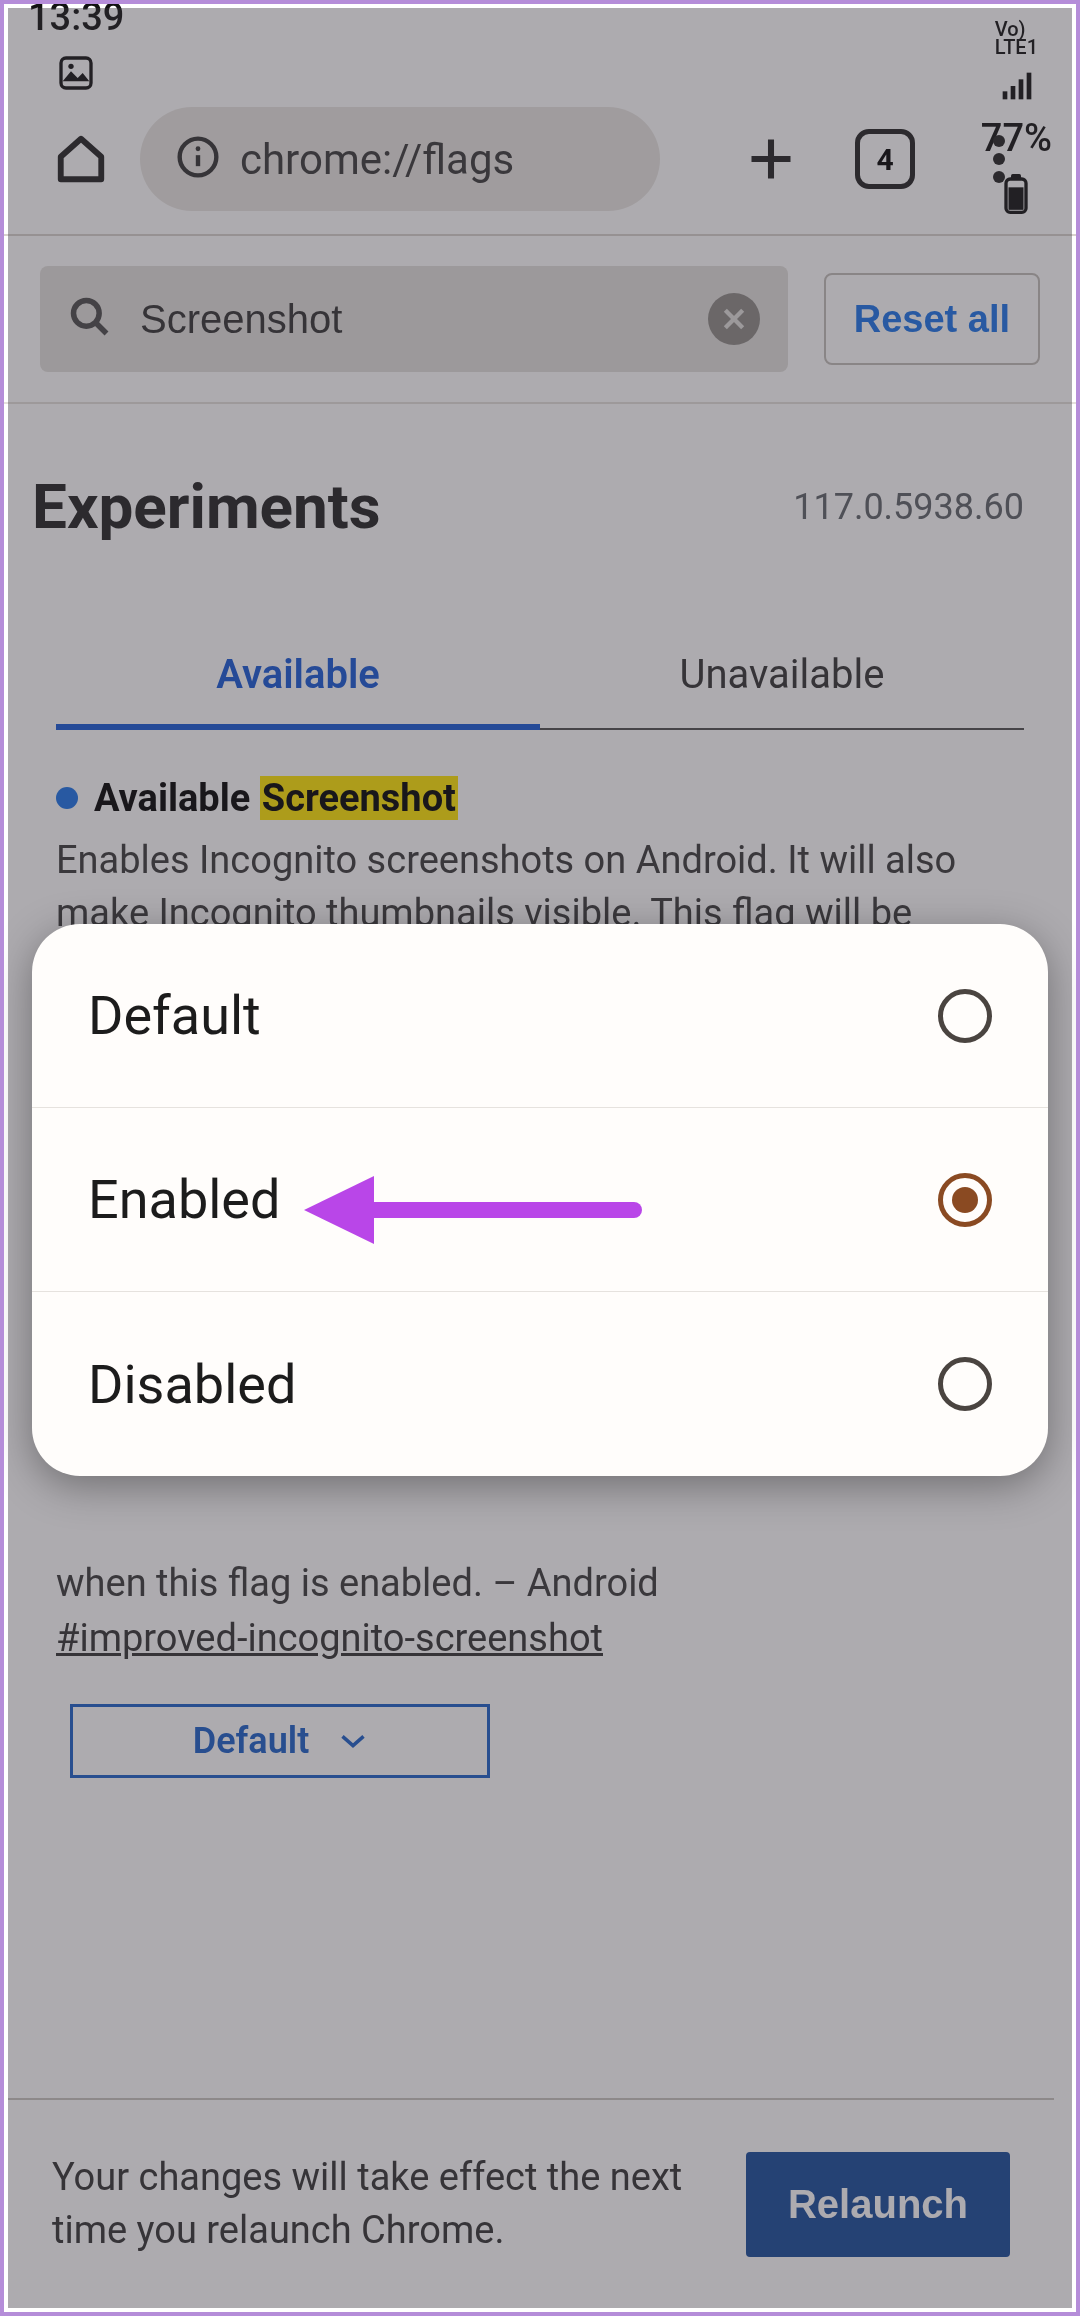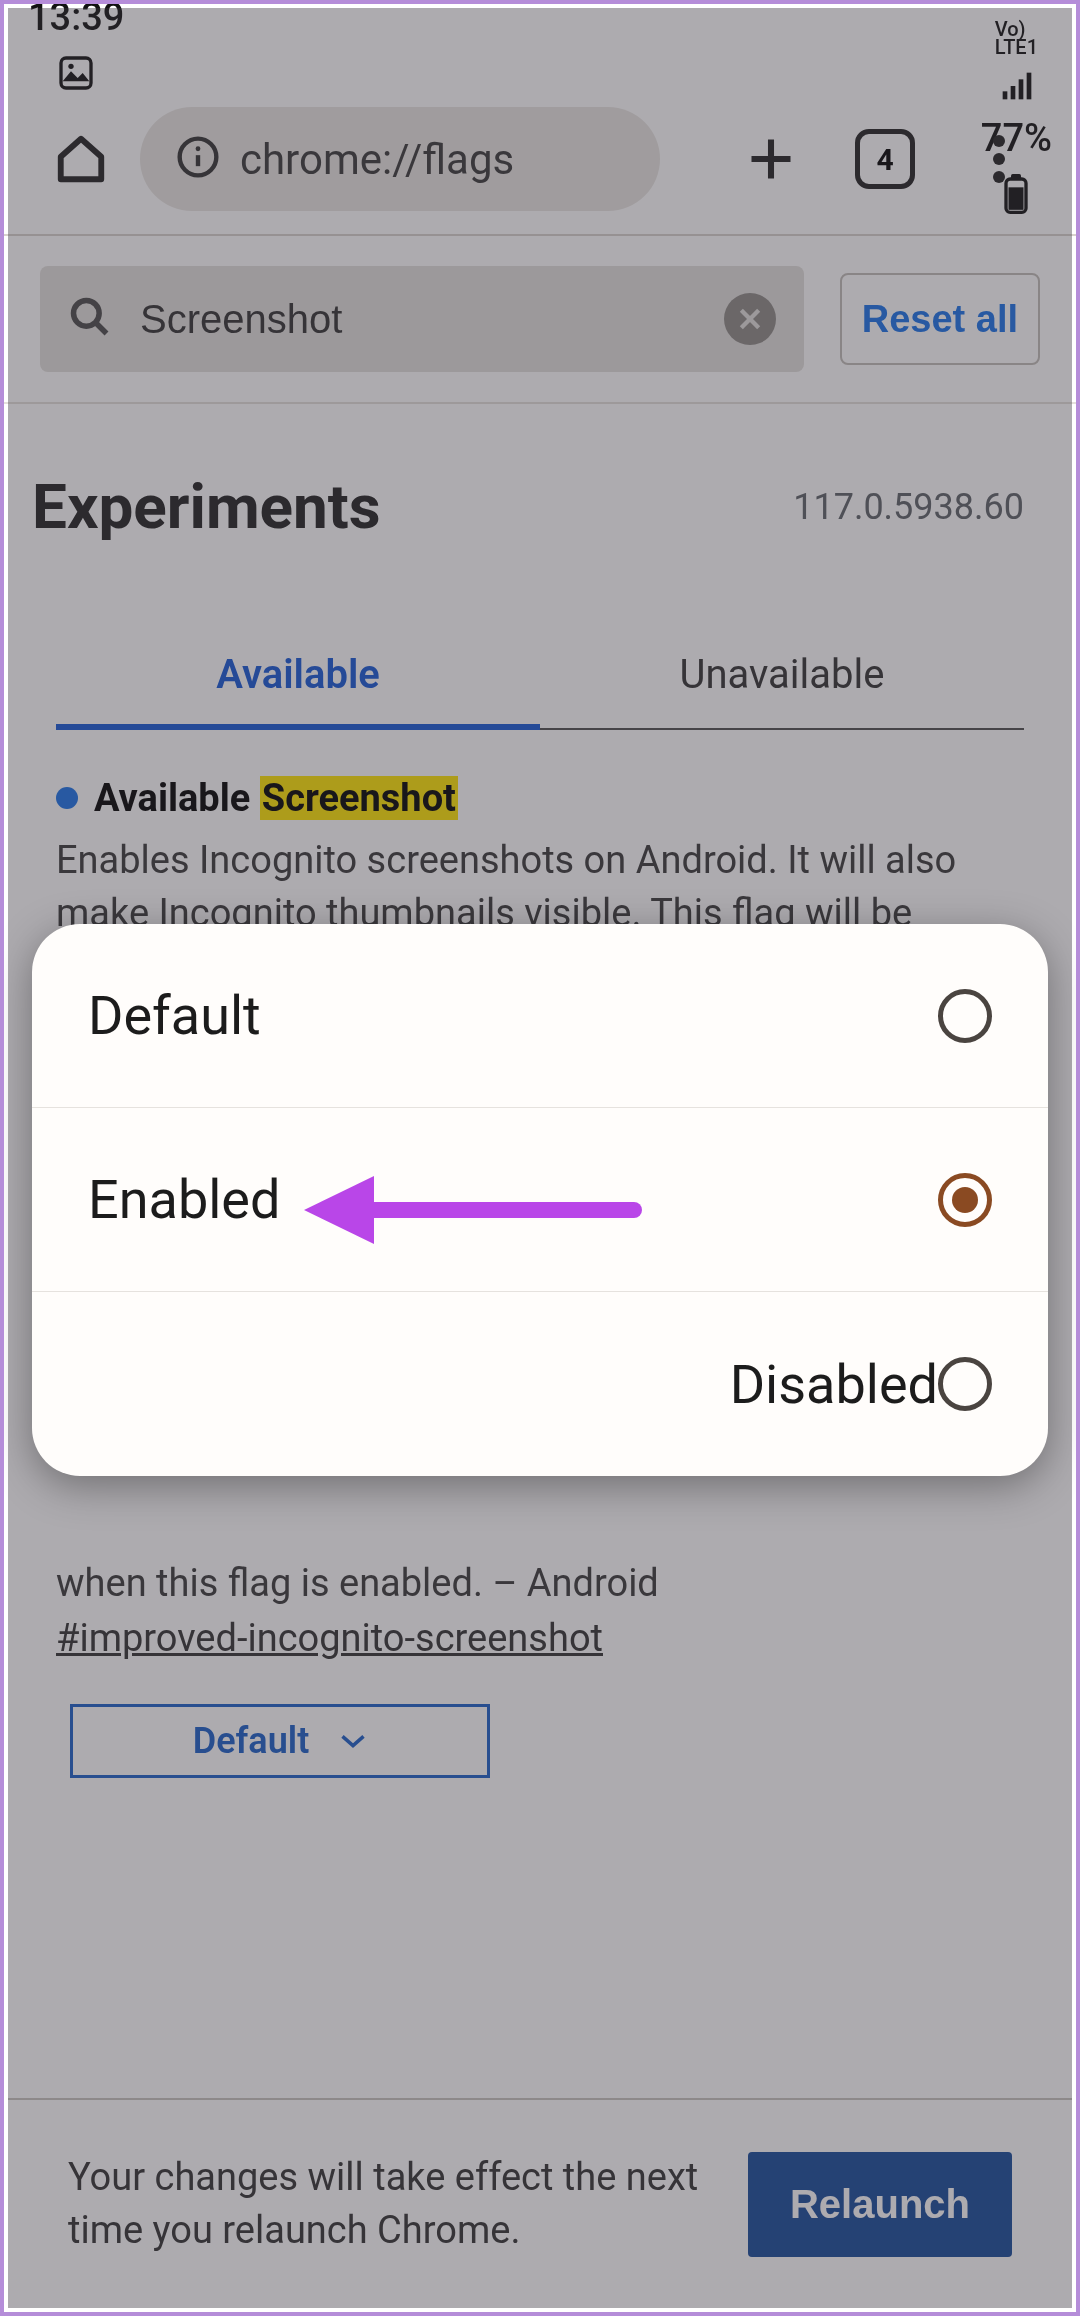--- a/index.html
+++ b/index.html
@@ -20,21 +20,21 @@
 
   .toolbar-right { display:flex; align-items:center; gap:44px; margin-left:auto; }
 
   .divider { height:2px; background:#d8d2cd; }
 
   
   .searchrow { display:flex; align-items:center; gap:36px; padding:30px 36px; }
   .searchbox { flex:1; background:#e2e0dc; height:106px; border-radius:8px; display:flex; align-items:center; padding:0 28px; gap:28px; }
   .searchbox input { border:none; background:transparent; font-size:40px; flex:1; outline:none; color:#333; }
   .clearbtn { width:52px; height:52px; border-radius:50%; background:#8d8a86; display:flex; align-items:center; justify-content:center; }
-  .resetall { height:92px; padding:0 20px; border:2px solid #c1bdb8; border-radius:8px; display:flex; align-items:center; font-size:38px; font-weight:600; color:#1a73e8; background:#fff; }
+  .resetall { height:92px; padding:0 28px; border:2px solid #c1bdb8; border-radius:8px; display:flex; align-items:center; font-size:38px; font-weight:600; color:#1a73e8; background:#fff; }
 
   .divider2 { height:2px; background:#e4e0db; }
 
   
   .mainhdr { display:flex; align-items:center; justify-content:space-between; padding:66px 52px 30px 28px; }
   .mainhdr h1 { font-size:62px; font-weight:700; color:#222; }
   .mainhdr .ver { font-size:36px; color:#5e6368; }
 
   
   .tabs { display:flex; margin:52px 52px 0 52px; border-bottom:2px solid #4e4e4e; }
@@ -50,31 +50,31 @@
   .flagid { text-decoration:underline; font-size:38px; color:#333; margin-top:6px; display:inline-block; }
 
   .selectbox { margin:44px 0 0 14px; width:420px; height:74px; border:3px solid #1a5fc9; color:#1a5fc9; font-size:36px; font-weight:600; display:flex; align-items:center; justify-content:center; gap:30px; }
   .selectbox svg { }
 
   
   .flag2wrap { padding:0 52px; margin-top:510px; }
   .flag2wrap .desc { font-size:38px; line-height:1.4; color:#3a3a3a; }
 
   
-  .relaunchbar { position:absolute; left:4px; right:4px; bottom:4px; height:210px; border-top:2px solid #c9c5c0; background:#fff; display:flex; align-items:center; padding:0 60px; gap:40px; }
+  .relaunchbar { position:absolute; left:4px; right:22px; bottom:4px; height:210px; border-top:2px solid #c9c5c0; background:#fff; display:flex; align-items:center; padding:0 44px; gap:40px; }
   .relaunchbar .msg { flex:1; font-size:38px; line-height:1.4; color:#333; }
   .relaunchbtn { background:#164a9a; color:#fff; font-size:40px; font-weight:600; padding:30px 42px; border-radius:4px; border:none; }
 
   
   .dim { position:absolute; inset:4px; background:rgba(60,55,65,0.42); }
 
   
   .modal { position:absolute; left:28px; right:28px; top:920px; background:#fffdfb; border-radius:48px; overflow:hidden; box-shadow:0 10px 40px rgba(0,0,0,0.35); }
   .opt { height:184px; display:flex; align-items:center; justify-content:space-between; padding:0 56px; border-bottom:1.5px solid #e6e2de; }
-  .opt:last-child { border-bottom:none;justify-content:flex-end; }
+  .opt:last-child { border-bottom:none; }
   .opt .lbl { font-size:54px; color:#1c1c1c; }
   .radio { width:54px; height:54px; border-radius:50%; border:5px solid #4a4440; position:relative; }
   .radio.sel { border-color:#8a4a22; }
   .radio.sel::after { content:""; position:absolute; inset:9px; border-radius:50%; background:#8a4a22; }
 
   
   .arrow { position:absolute; top:1166px; left:300px; pointer-events:none; }
 
 </style>
 </head>

